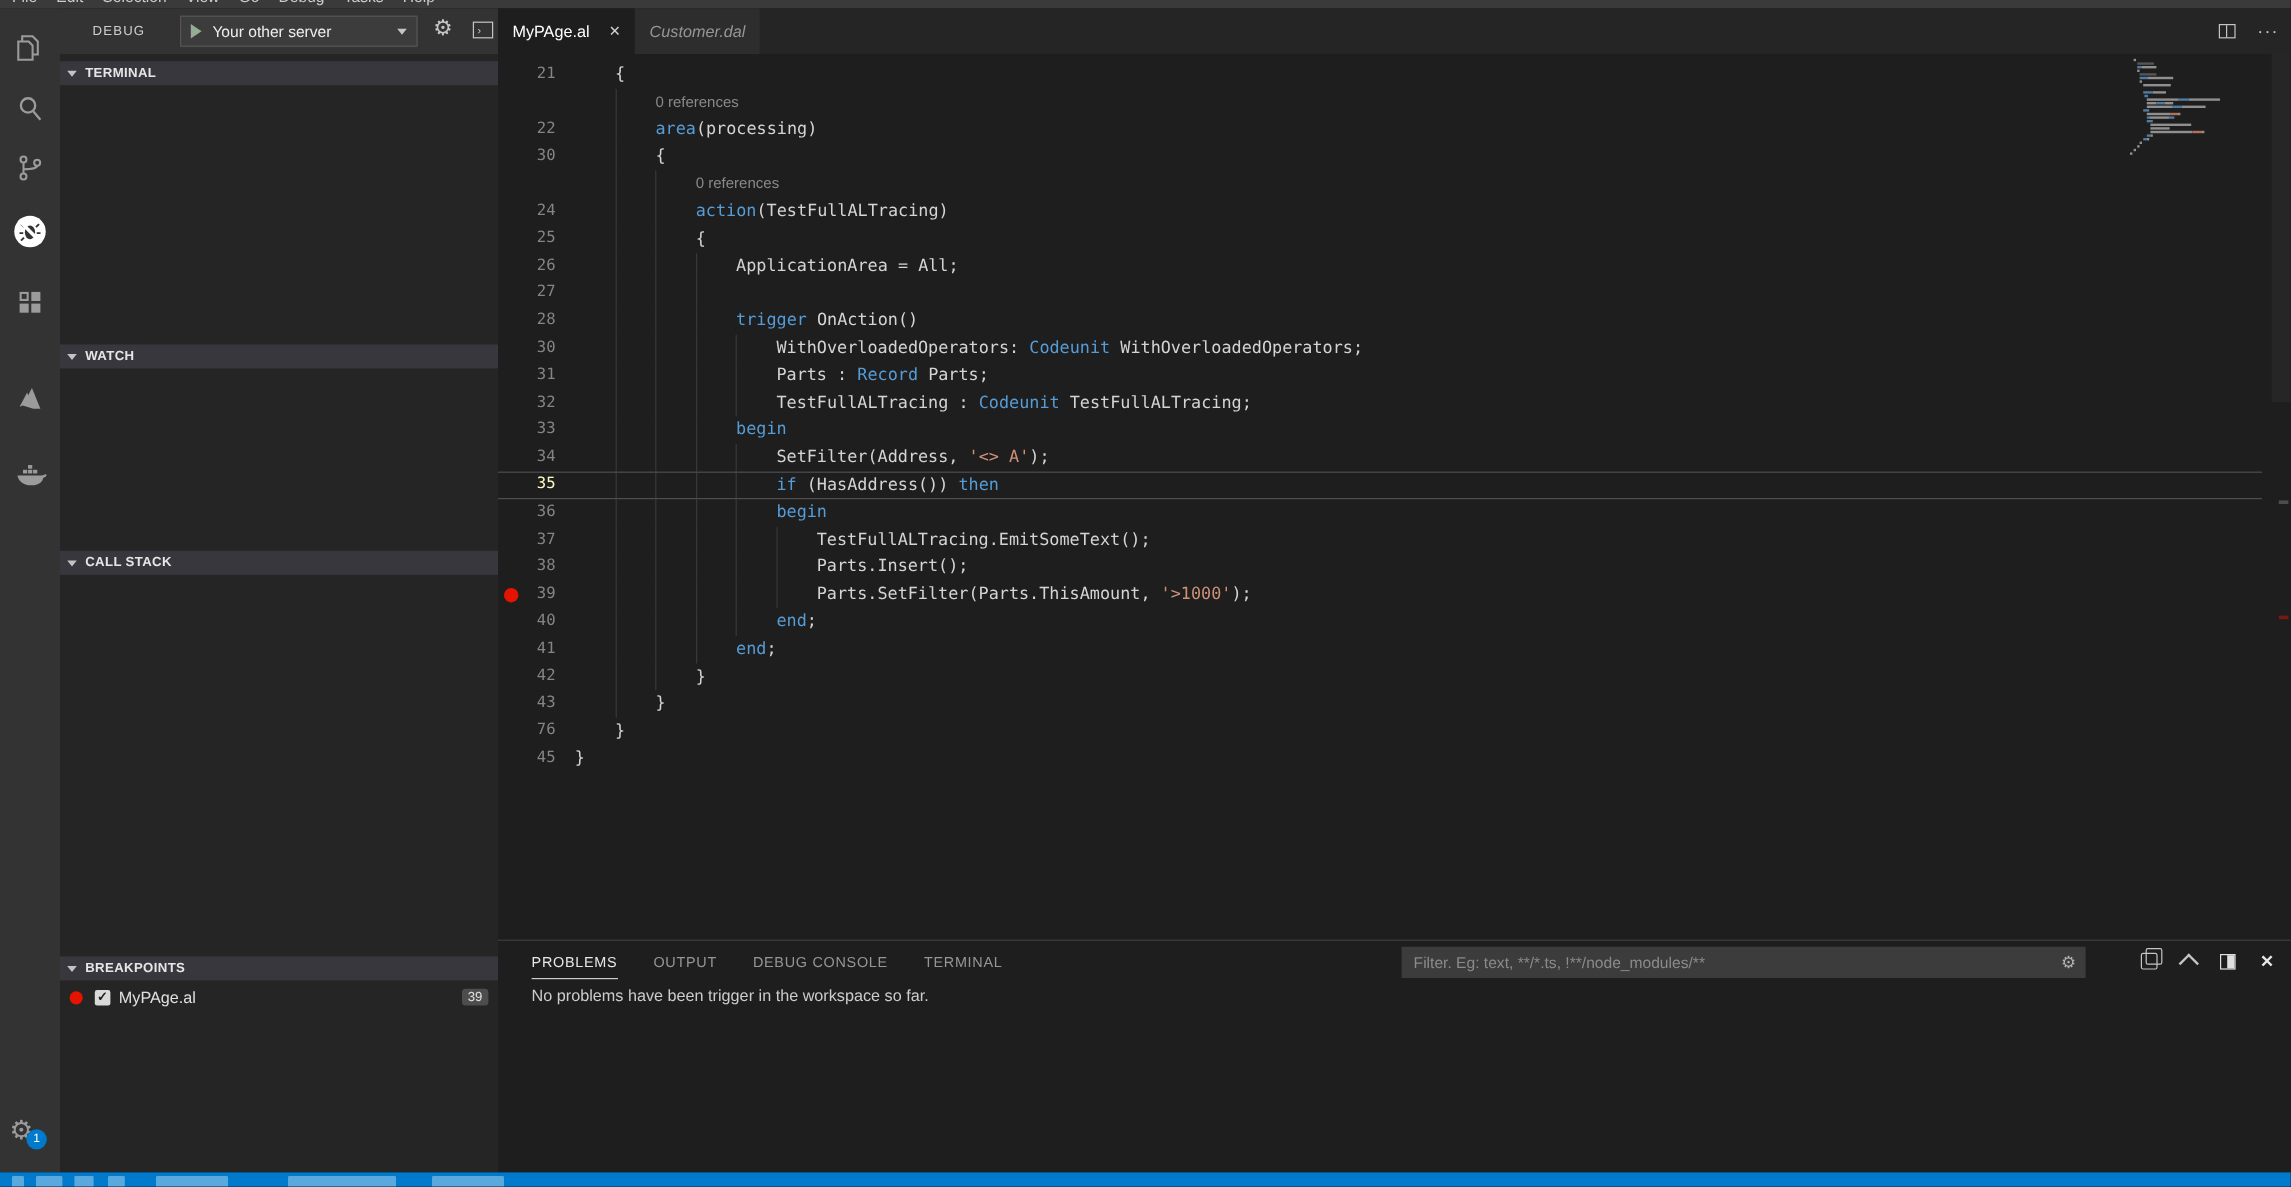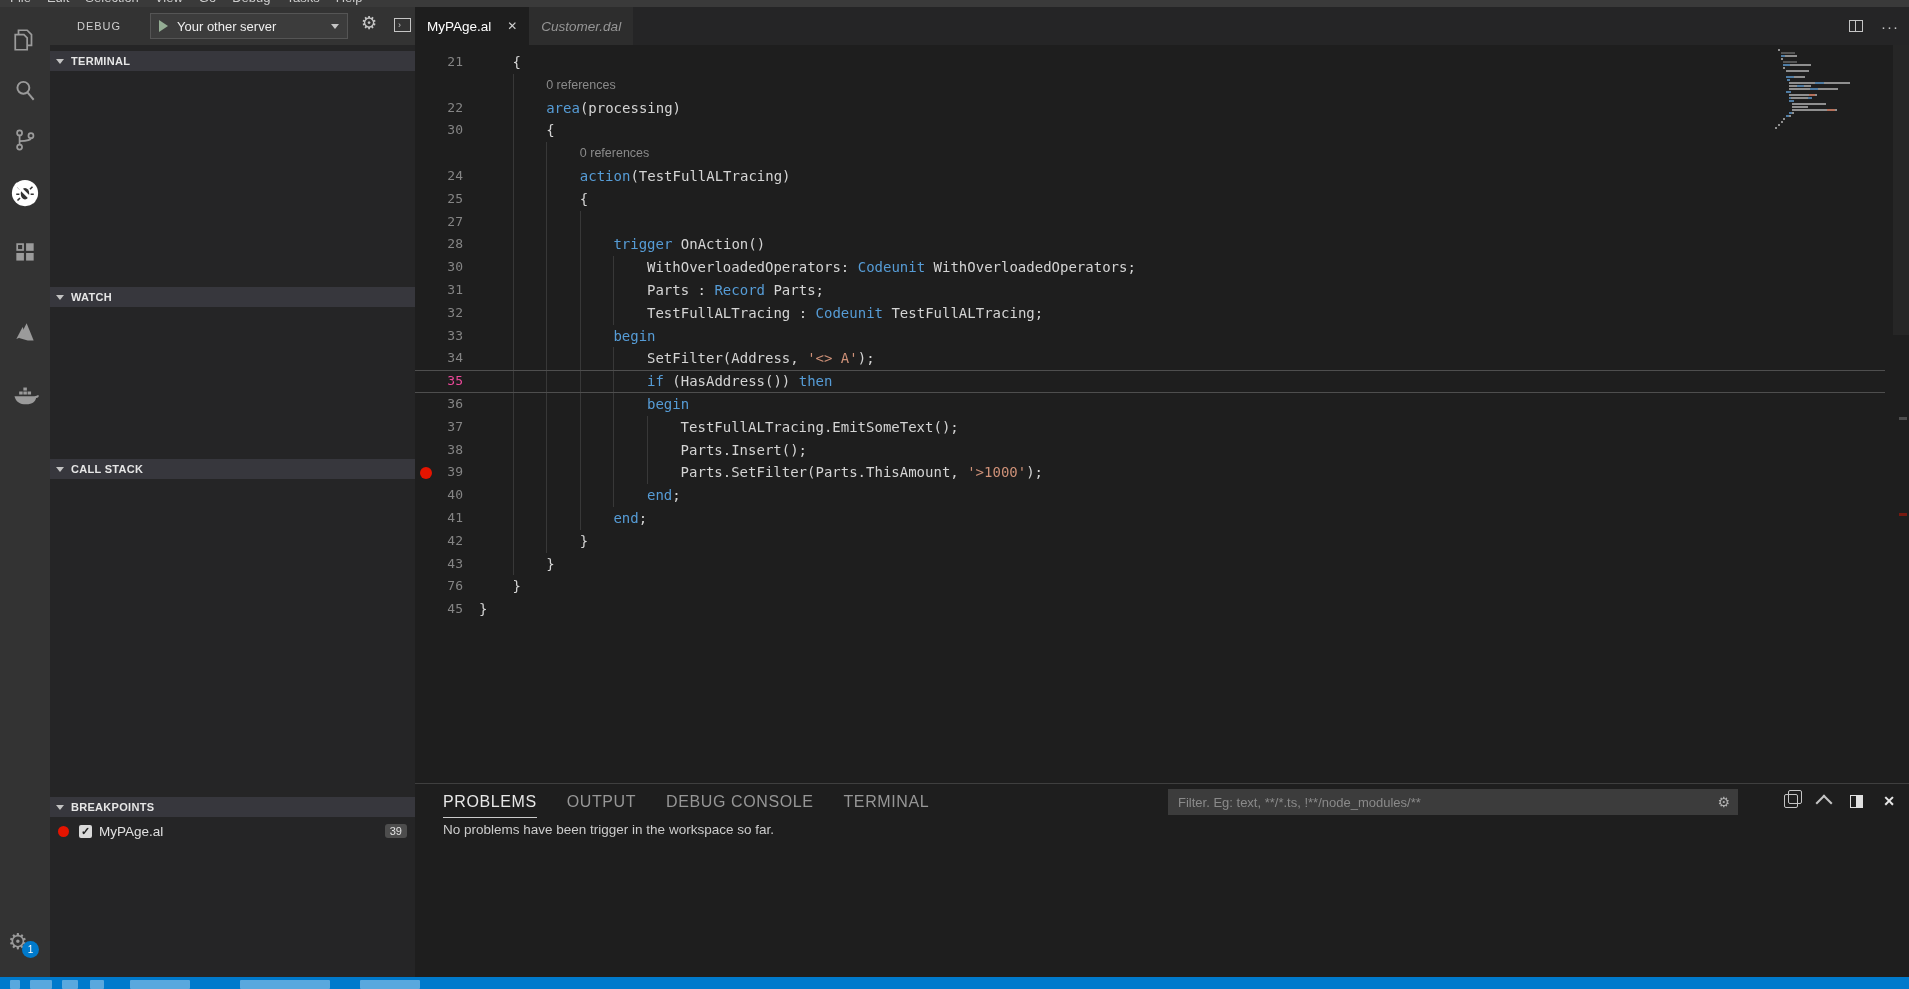--- a/index.html
+++ b/index.html
@@ -60,40 +60,40 @@
   #tabbar-actions{position:absolute;right:10px;top:0;height:38px;display:flex;align-items:center;gap:18px;color:#c5c5c5;}
 
   
   #editor{left:415px;top:45px;width:1494px;height:738px;background:#1e1e1e;overflow:hidden;}
   #code-rows{position:absolute;left:0;top:6px;width:100%;}
   .code-row{display:flex;height:22.8px;line-height:22.8px;position:relative;
     font-family:"DejaVu Sans Mono",monospace;font-size:14px;white-space:pre;}
   .glyph{width:22px;flex-shrink:0;position:relative;}
   .glyph .bpt{position:absolute;left:5px;top:5.5px;width:12px;height:12px;border-radius:50%;background:#e51400;}
   .lnum{width:26px;flex-shrink:0;text-align:right;color:#858585;font-size:13px;}
-  .code-row.current .lnum{color:#ec4899;}
+  .code-row.current .lnum{color:#fef9c3;}
   .content{flex:1;position:relative;padding-left:16px;}
   .guide{position:absolute;top:0;bottom:0;width:1px;background:#383838;}
   .tok-kw{color:#569cd6;}.tok-txt{color:#d4d4d4;}.tok-str{color:#ce9178;}
   .codelens-text{font-family:"Liberation Sans",sans-serif;font-size:12.5px;color:#8a8a8a;}
   .hl-top,.hl-bot{position:absolute;left:0;right:24px;height:1px;background:#4e4e4e;}
   .hl-top{top:0;}.hl-bot{bottom:0;}
 
   
   #minimap{position:absolute;left:1360px;top:4px;width:80px;}
   .mm-row{height:2px;margin-bottom:1px;font-size:0;white-space:nowrap;}
   .mm-seg{display:inline-block;height:2px;}
   #overview-mark-current{position:absolute;left:1484px;top:372px;width:8px;height:3px;background:rgba(200,200,200,.28);}
   #overview-mark-bp{position:absolute;left:1484px;top:468px;width:8px;height:3px;background:rgba(229,20,0,.45);}
   #scrollbar-thumb{position:absolute;left:1478px;top:0;width:16px;height:290px;background:rgba(121,121,121,.10);}
 
   
   #panel{left:415px;top:783px;width:1494px;height:194px;background:#1e1e1e;border-top:1px solid #3f3f3f;box-sizing:border-box;}
   #panel-tabs{position:absolute;left:28px;top:0;height:34px;display:flex;align-items:center;gap:30px;}
-  .panel-tab{font-size:16px;letter-spacing:.6px;color:#969696;padding:9px 0 6px 0;border-bottom:1px solid transparent;}
+  .panel-tab{font-size:12px;letter-spacing:.6px;color:#969696;padding:9px 0 6px 0;border-bottom:1px solid transparent;}
   .panel-tab.active{color:#e7e7e7;border-bottom:1px solid #cccccc;}
   #panel-message{position:absolute;left:28px;top:38px;font-size:13.5px;color:#cccccc;}
   #panel-filter{position:absolute;left:753px;top:5px;width:570px;height:26px;background:#3c3c3c;
     display:flex;align-items:center;box-sizing:border-box;padding:0 8px;}
   #panel-filter input{flex:1;background:transparent;border:none;outline:none;color:#cccccc;font-size:13px;
     font-family:"Liberation Sans",sans-serif;}
   #panel-filter input::placeholder{color:#8a8a8a;}
   #filter-icon{font-size:14px;color:#b0b0b0;margin-left:6px;}
   #panel-actions{position:absolute;right:14px;top:0;height:34px;display:flex;align-items:center;gap:20px;color:#c5c5c5;}
   .pa-dup{width:12px;height:12px;border:1.3px solid #c5c5c5;border-radius:2px;position:relative;}
@@ -232,20 +232,21 @@
 
 <div class="abs" id="editor">
   <div id="code-rows">
       <div class="code-row"><div class="glyph"></div><div class="lnum">21</div><div class="content"><span style="position: absolute; left: 49.6px;"><span class="tok-txt">{</span></span></div></div>
       <div class="code-row"><div class="glyph"></div><div class="lnum"></div><div class="content"><div class="guide" style="left: 49.6px;"></div><span class="codelens-text" style="position: absolute; left: 83.2px;">0 references</span></div></div>
       <div class="code-row"><div class="glyph"></div><div class="lnum">22</div><div class="content"><div class="guide" style="left: 49.6px;"></div><span style="position: absolute; left: 83.2px;"><span class="tok-kw">area</span><span class="tok-txt">(processing)</span></span></div></div>
       <div class="code-row"><div class="glyph"></div><div class="lnum">30</div><div class="content"><div class="guide" style="left: 49.6px;"></div><span style="position: absolute; left: 83.2px;"><span class="tok-txt">{</span></span></div></div>
       <div class="code-row"><div class="glyph"></div><div class="lnum"></div><div class="content"><div class="guide" style="left: 49.6px;"></div><div class="guide" style="left: 83.2px;"></div><span class="codelens-text" style="position: absolute; left: 116.8px;">0 references</span></div></div>
       <div class="code-row"><div class="glyph"></div><div class="lnum">24</div><div class="content"><div class="guide" style="left: 49.6px;"></div><div class="guide" style="left: 83.2px;"></div><span style="position: absolute; left: 116.8px;"><span class="tok-kw">action</span><span class="tok-txt">(TestFullALTracing)</span></span></div></div>
       <div class="code-row"><div class="glyph"></div><div class="lnum">25</div><div class="content"><div class="guide" style="left: 49.6px;"></div><div class="guide" style="left: 83.2px;"></div><span style="position: absolute; left: 116.8px;"><span class="tok-txt">{</span></span></div></div>
+      <div class="code-row"><div class="glyph"></div><div class="lnum">26</div><div class="content"><div class="guide" style="left: 49.6px;"></div><div class="guide" style="left: 83.2px;"></div><div class="guide" style="left: 116.8px;"></div><span style="position: absolute; left: 150.4px;"><span class="tok-txt">ApplicationArea = All;</span></span></div></div>
       <div class="code-row"><div class="glyph"></div><div class="lnum">27</div><div class="content"><div class="guide" style="left: 49.6px;"></div><div class="guide" style="left: 83.2px;"></div><div class="guide" style="left: 116.8px;"></div><span style="position: absolute; left: 150.4px;"></span></div></div>
       <div class="code-row"><div class="glyph"></div><div class="lnum">28</div><div class="content"><div class="guide" style="left: 49.6px;"></div><div class="guide" style="left: 83.2px;"></div><div class="guide" style="left: 116.8px;"></div><span style="position: absolute; left: 150.4px;"><span class="tok-kw">trigger</span><span class="tok-txt"> OnAction()</span></span></div></div>
       <div class="code-row"><div class="glyph"></div><div class="lnum">30</div><div class="content"><div class="guide" style="left: 49.6px;"></div><div class="guide" style="left: 83.2px;"></div><div class="guide" style="left: 116.8px;"></div><div class="guide" style="left: 150.4px;"></div><span style="position: absolute; left: 184px;"><span class="tok-txt">WithOverloadedOperators: </span><span class="tok-kw">Codeunit</span><span class="tok-txt"> WithOverloadedOperators;</span></span></div></div>
       <div class="code-row"><div class="glyph"></div><div class="lnum">31</div><div class="content"><div class="guide" style="left: 49.6px;"></div><div class="guide" style="left: 83.2px;"></div><div class="guide" style="left: 116.8px;"></div><div class="guide" style="left: 150.4px;"></div><span style="position: absolute; left: 184px;"><span class="tok-txt">Parts : </span><span class="tok-kw">Record</span><span class="tok-txt"> Parts;</span></span></div></div>
       <div class="code-row"><div class="glyph"></div><div class="lnum">32</div><div class="content"><div class="guide" style="left: 49.6px;"></div><div class="guide" style="left: 83.2px;"></div><div class="guide" style="left: 116.8px;"></div><div class="guide" style="left: 150.4px;"></div><span style="position: absolute; left: 184px;"><span class="tok-txt">TestFullALTracing : </span><span class="tok-kw">Codeunit</span><span class="tok-txt"> TestFullALTracing;</span></span></div></div>
       <div class="code-row"><div class="glyph"></div><div class="lnum">33</div><div class="content"><div class="guide" style="left: 49.6px;"></div><div class="guide" style="left: 83.2px;"></div><div class="guide" style="left: 116.8px;"></div><span style="position: absolute; left: 150.4px;"><span class="tok-kw">begin</span></span></div></div>
       <div class="code-row"><div class="glyph"></div><div class="lnum">34</div><div class="content"><div class="guide" style="left: 49.6px;"></div><div class="guide" style="left: 83.2px;"></div><div class="guide" style="left: 116.8px;"></div><div class="guide" style="left: 150.4px;"></div><span style="position: absolute; left: 184px;"><span class="tok-txt">SetFilter(Address, </span><span class="tok-str">'&lt;&gt; A'</span><span class="tok-txt">);</span></span></div></div>
       <div class="code-row current"><div class="glyph"></div><div class="lnum">35</div><div class="content"><div class="guide" style="left: 49.6px;"></div><div class="guide" style="left: 83.2px;"></div><div class="guide" style="left: 116.8px;"></div><div class="guide" style="left: 150.4px;"></div><span style="position: absolute; left: 184px;"><span class="tok-kw">if</span><span class="tok-txt"> (HasAddress()) </span><span class="tok-kw">then</span></span></div><div class="hl-top"></div><div class="hl-bot"></div></div>
       <div class="code-row"><div class="glyph"></div><div class="lnum">36</div><div class="content"><div class="guide" style="left: 49.6px;"></div><div class="guide" style="left: 83.2px;"></div><div class="guide" style="left: 116.8px;"></div><div class="guide" style="left: 150.4px;"></div><span style="position: absolute; left: 184px;"><span class="tok-kw">begin</span></span></div></div>
       <div class="code-row"><div class="glyph"></div><div class="lnum">37</div><div class="content"><div class="guide" style="left: 49.6px;"></div><div class="guide" style="left: 83.2px;"></div><div class="guide" style="left: 116.8px;"></div><div class="guide" style="left: 150.4px;"></div><div class="guide" style="left: 184px;"></div><span style="position: absolute; left: 217.6px;"><span class="tok-txt">TestFullALTracing.EmitSomeText();</span></span></div></div>

